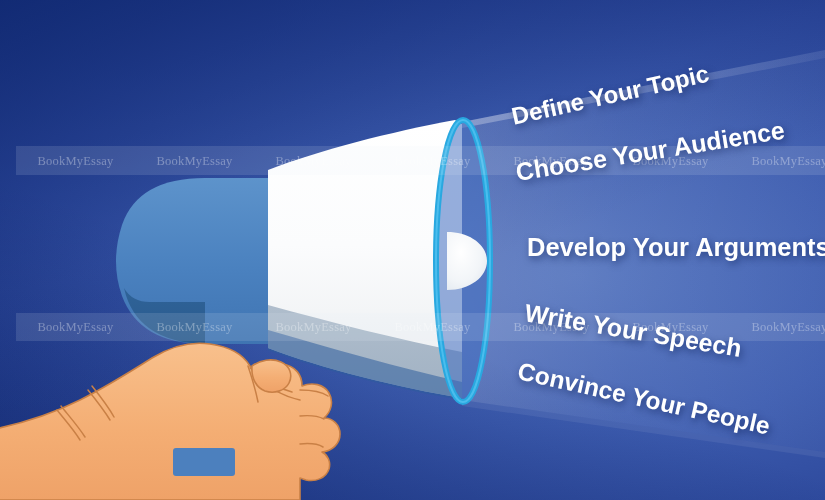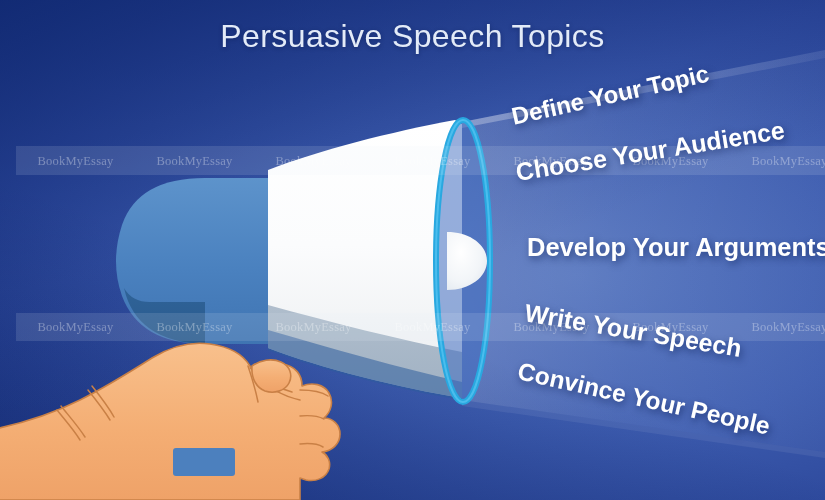--- a/index.html
+++ b/index.html
@@ -239,21 +239,20 @@
   <div class="wm-band b2">
     <span>BookMyEssay</span>
     <span>BookMyEssay</span>
     <span>BookMyEssay</span>
     <span>BookMyEssay</span>
     <span>BookMyEssay</span>
     <span>BookMyEssay</span>
     <span>BookMyEssay</span>
   </div>
 
-  <div class="title">Persuasive Speech Topics</div>
 
   <div class="phrase p0">Define Your Topic</div>
   <div class="phrase p1">Choose Your Audience</div>
   <div class="phrase p2">Develop Your Arguments</div>
   <div class="phrase p3">Write Your Speech</div>
   <div class="phrase p4">Convince Your People</div>
 
 </div>
 
 </body></html>

